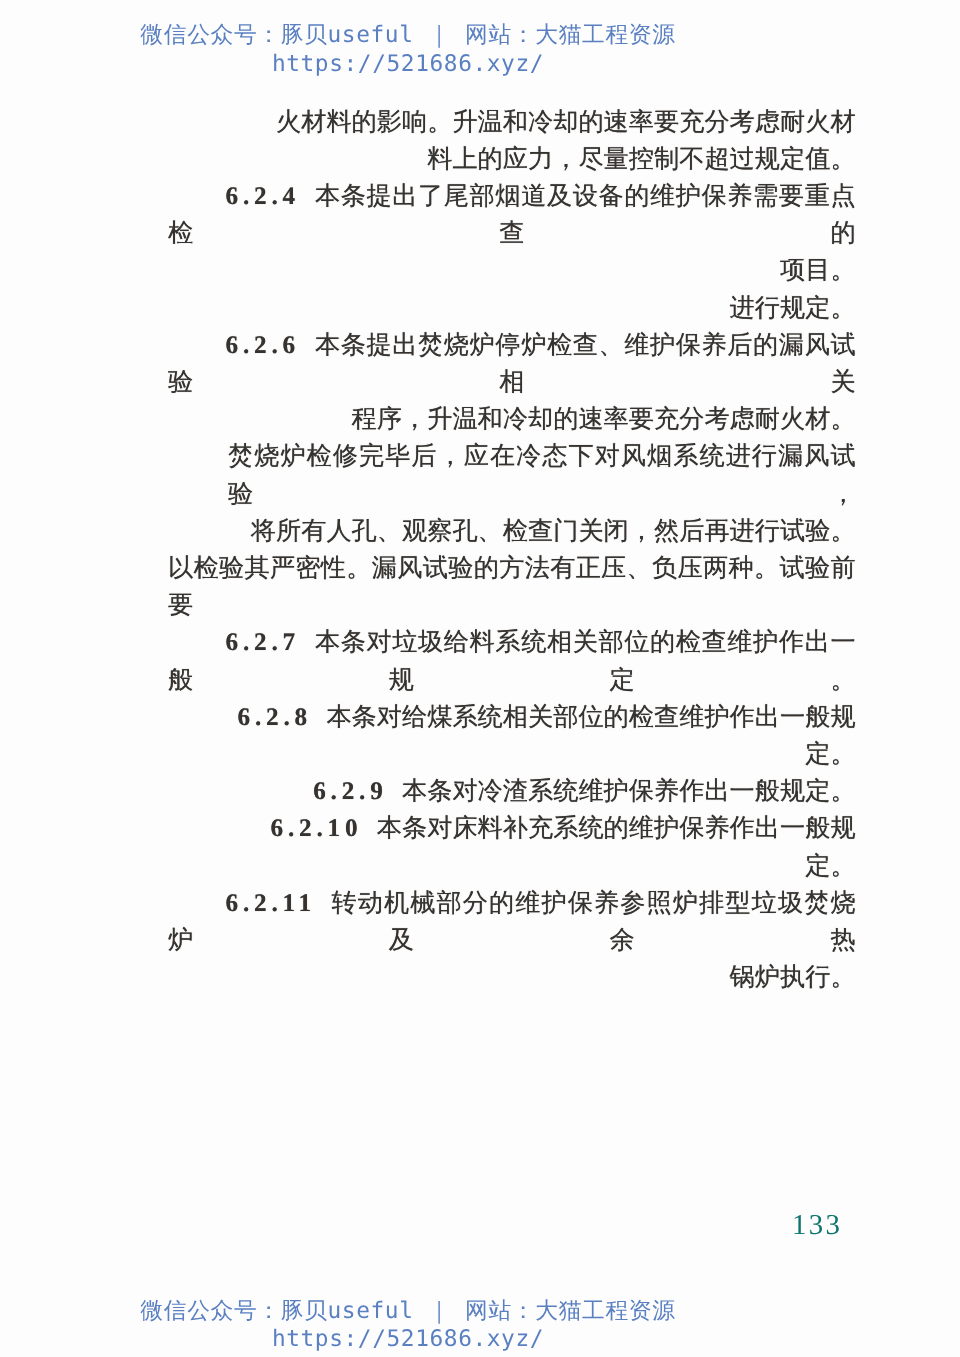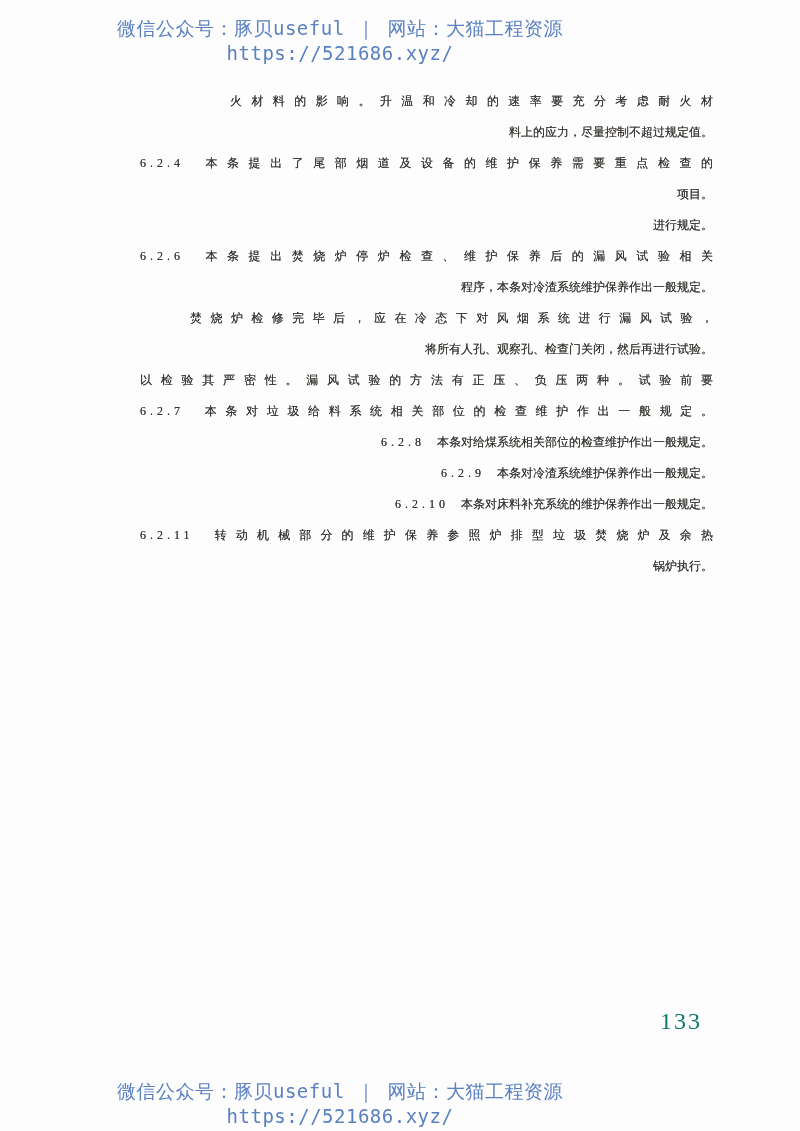--- a/index.html
+++ b/index.html
@@ -17,33 +17,34 @@
     font-size: 19px;
     letter-spacing: 0.5px;
     font-family: "DejaVu Sans Mono", "Liberation Mono", monospace;
   }
   #wm-top { top: 16px; }
   #wm-bottom { top: 1079px; }
   #body-text {
     position: absolute;
     left: 140px; top: 86px;
     width: 573px;
-    font-size: 12px;
+    font-size: 21px;
     line-height: 31px;
     color: #35322f;
     text-shadow: 0 0 0.6px rgba(52, 49, 45, 0.75);
   }
   .line { text-align: right; }
   .jf { text-align: justify; text-align-last: justify; }
   .ind-xl { padding-left: 90px; }
   .ind-md { padding-left: 50px; }
   .num {
-    font-weight: normal;
+    font-weight: bold;
     letter-spacing: 4px;
     padding-right: 12px;
+    margin-left: 48px;
   }
   #page-number {
     position: absolute;
     left: 660px; top: 1008px;
     font-size: 24px;
     letter-spacing: 2px;
     color: #0f766e;
   }
 </style>
 </head>
@@ -54,21 +55,21 @@
 <div id="body-text">
   <div class="line ind-xl jf"><span class="t">火材料的影响。升温和冷却的速率要充分考虑耐火材</span></div>
   <div class="line ind-xl"><span class="t">料上的应力，尽量控制不超过规定值。</span></div>
 
   <div class="line jf"><span class="num">6.2.4</span><span class="t">本条提出了尾部烟道及设备的维护保养需要重点检查的</span></div>
   <div class="line"><span class="t">项目。</span></div>
 
   <div class="line"><span class="t">进行规定。</span></div>
 
   <div class="line jf"><span class="num">6.2.6</span><span class="t">本条提出焚烧炉停炉检查、维护保养后的漏风试验相关</span></div>
-  <div class="line"><span class="t">程序，本条对冷渣系统维护保养作出一般规定。</span></div>
+  <div class="line"><span class="t">程序，升温和冷却的速率要充分考虑耐火材。</span></div>
 
   <div class="line ind-md jf"><span class="t">焚烧炉检修完毕后，应在冷态下对风烟系统进行漏风试验，</span></div>
   <div class="line"><span class="t">将所有人孔、观察孔、检查门关闭，然后再进行试验。</span></div>
   <div class="line jf"><span class="t">以检验其严密性。漏风试验的方法有正压、负压两种。试验前要</span></div>
 
   <div class="line jf"><span class="num">6.2.7</span><span class="t">本条对垃圾给料系统相关部位的检查维护作出一般规定。</span></div>
   <div class="line"><span class="num">6.2.8</span><span class="t">本条对给煤系统相关部位的检查维护作出一般规定。</span></div>
   <div class="line"><span class="num">6.2.9</span><span class="t">本条对冷渣系统维护保养作出一般规定。</span></div>
   <div class="line"><span class="num">6.2.10</span><span class="t">本条对床料补充系统的维护保养作出一般规定。</span></div>
   <div class="line jf"><span class="num">6.2.11</span><span class="t">转动机械部分的维护保养参照炉排型垃圾焚烧炉及余热</span></div>

